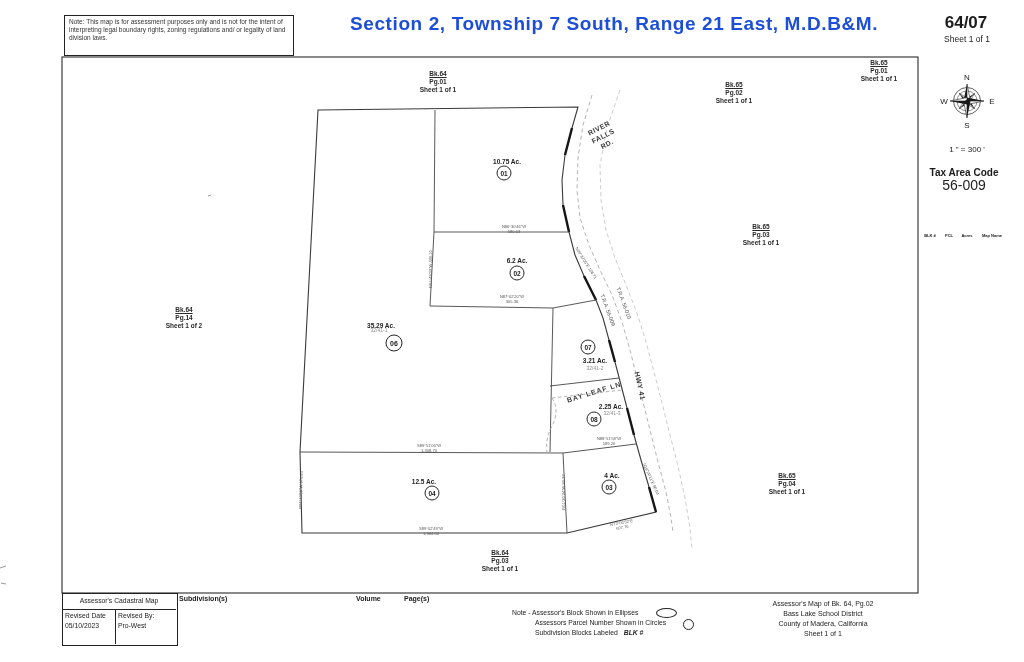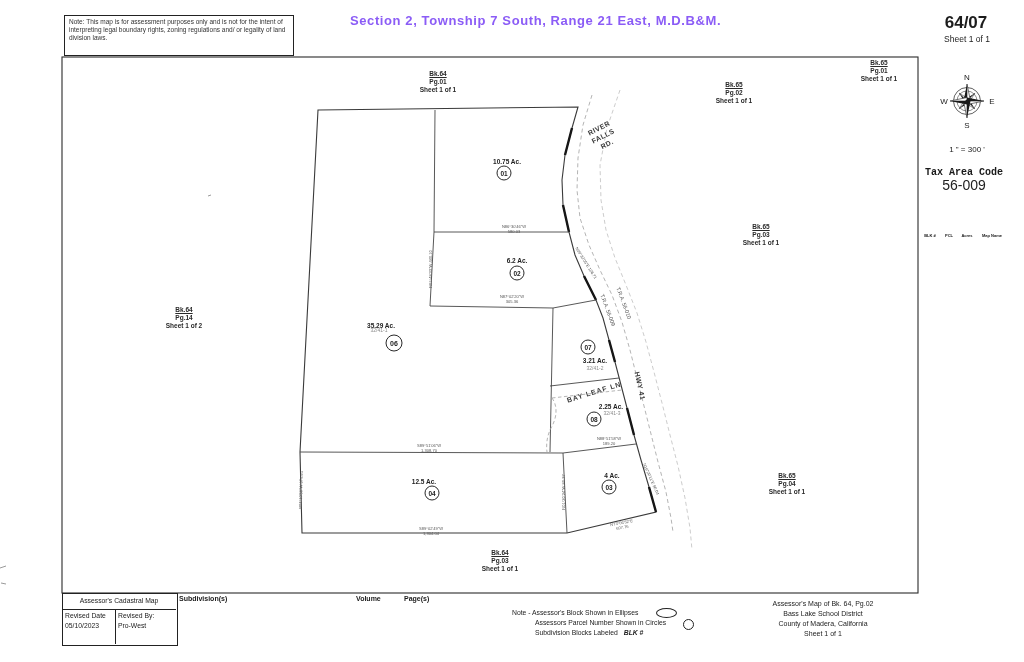--- a/index.html
+++ b/index.html
@@ -1,21 +1,21 @@
 <!DOCTYPE html>
 <html><head>
 <meta charset="utf-8">
 <style>
   html,body{margin:0;padding:0;background:#e8e8e8;}
   .page{position:relative;width:1024px;height:662px;background:#ffffff;overflow:hidden;
         font-family:"Liberation Sans",sans-serif;color:#222;}
   .abs{position:absolute;}
   .ctr{transform:translate(-50%,-50%);}
   .map-svg{position:absolute;left:0;top:0;}
-  .title{font-size:13px;font-weight:600;letter-spacing:0.6px;color:#8b5cf6;white-space:nowrap;}
+  .title{font-size:19px;font-weight:600;letter-spacing:0.6px;color:#1d4ed8;white-space:nowrap;}
   .mapnum{font-size:17px;font-weight:bold;color:#1c1c1c;white-space:nowrap;}
   .sheetlbl{font-size:8.5px;color:#222;white-space:nowrap;}
   .notebox{left:64px;top:15px;width:220px;height:35px;border:1.2px solid #222;
            padding:2px 4px;font-size:6.5px;line-height:8px;color:#333;}
   .ref{text-align:center;font-size:6.5px;font-weight:bold;line-height:8px;color:#2a2a2a;
        width:90px;margin-left:-45px;}
   .ref .bk{text-decoration:underline;}
   .acres{font-size:6.5px;font-weight:bold;color:#222;white-space:nowrap;}
   .mref{font-size:8px;color:#8a8a8a;white-space:nowrap;}
   .pnum{width:13px;height:13px;border:1px solid #2a2a2a;border-radius:50%;
@@ -90,21 +90,21 @@
 
   <div class="abs mapnum ctr" style="left:966px;top:23px;">64/07</div>
   <div class="abs sheetlbl ctr" style="left:967px;top:39px;">Sheet 1 of 1</div>
 
   <div class="abs compassL ctr" style="left:967px;top:77px;">N</div>
   <div class="abs compassL ctr" style="left:992px;top:101px;">E</div>
   <div class="abs compassL ctr" style="left:967px;top:125px;">S</div>
   <div class="abs compassL ctr" style="left:944px;top:101px;">W</div>
 
   <div class="abs scale ctr" style="left:967px;top:149px;">1 " = 300 '</div>
-  <div class="abs taclbl ctr" style="left:964px;top:172px;font-family:Liberation Mono, monospace;">Tax Area Code</div>
+  <div class="abs taclbl ctr" style="left:964px;top:172px;">Tax Area Code</div>
   <div class="abs tacval ctr" style="left:964px;top:185px;">56-009</div>
 
   <div class="abs legend" style="left:930px;top:232px;transform:translate(-50%,0) scale(0.62);">BLK #</div>
   <div class="abs legend" style="left:949px;top:232px;transform:translate(-50%,0) scale(0.62);">PCL</div>
   <div class="abs legend" style="left:967px;top:232px;transform:translate(-50%,0) scale(0.62);">Acres</div>
   <div class="abs legend" style="left:992px;top:232px;transform:translate(-50%,0) scale(0.62);">Map Name</div>
 
   <div class="abs ref" style="left:438px;top:70px;">
     <div class="bk">Bk.64</div>
       <div>Pg.01</div>

